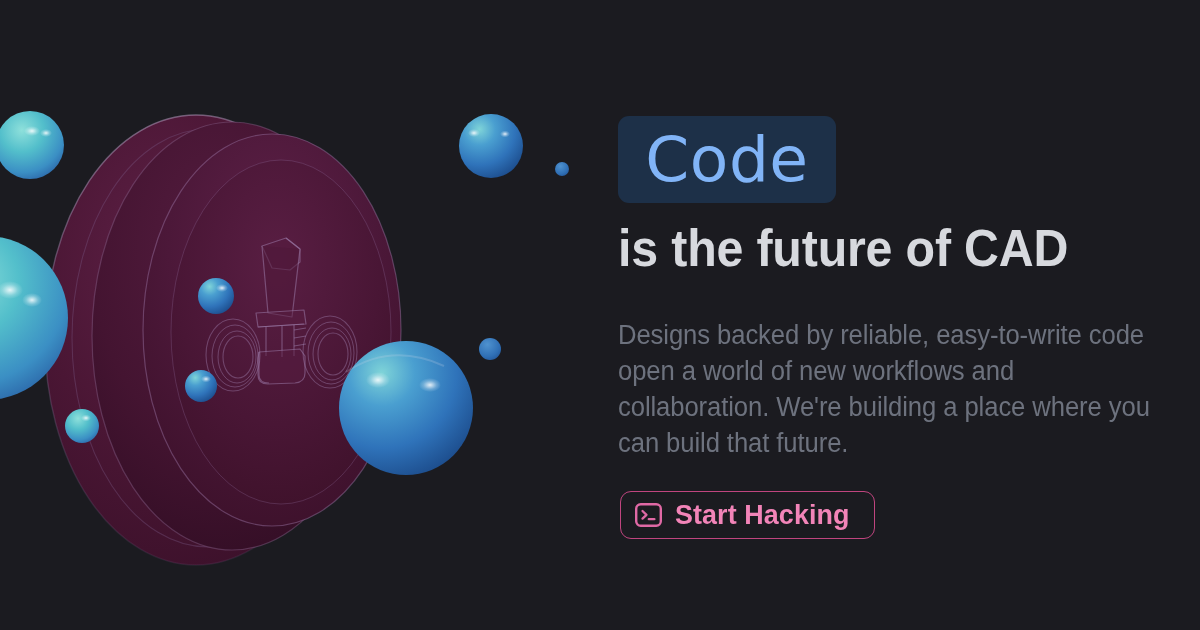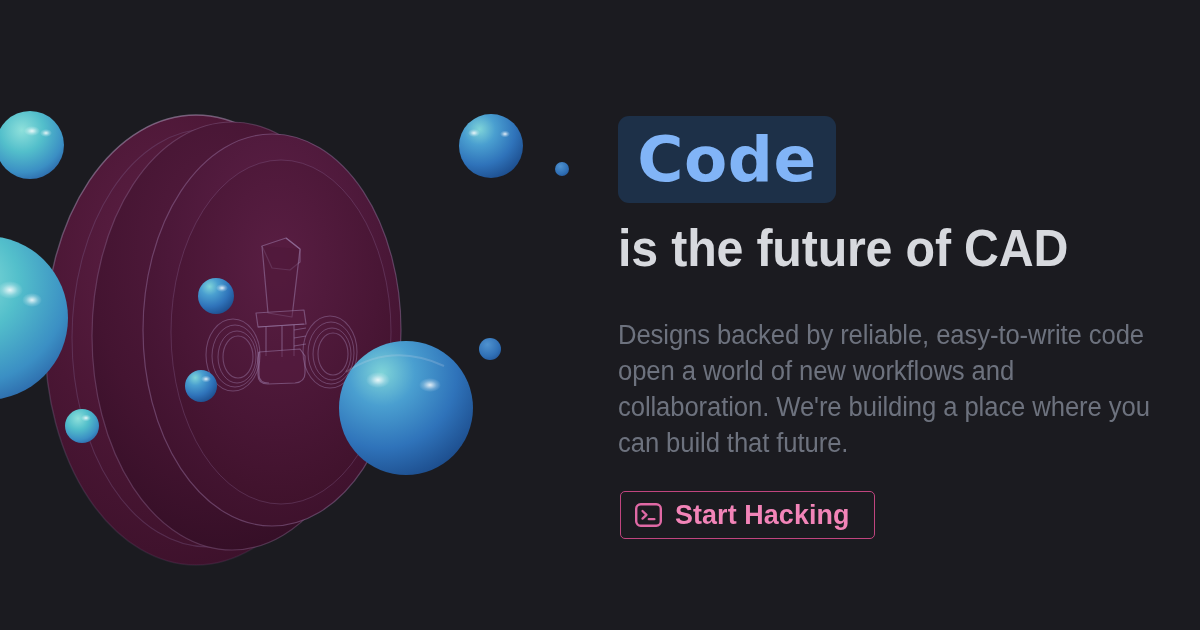--- a/index.html
+++ b/index.html
@@ -38,21 +38,21 @@
     position:absolute;
     left:0px; top:116px;
     width:218px; height:87px;
     background:#1d3048;
     border-radius:11px;
     display:flex; align-items:center; justify-content:center;
   }
   .badge-text {
     font-family:"DejaVu Sans", sans-serif;
     font-size:63px;
-    font-weight:700;
+    font-weight:400;
     color:#81b4f7;
     letter-spacing:0.5px;
     line-height:1;
   }
 
   .headline {
     position:absolute;
     left:0px; top:218px;
     width:560px;
     font-family:"Liberation Sans Narrow","Liberation Sans", sans-serif;
@@ -81,21 +81,21 @@
     transform-origin:left top;
   }
 
   .cta {
     position:absolute;
     left:2px; top:491px;
     height:48px;
     padding:0 17px 0 14px;
     background:transparent;
     border:1.6px solid #c0457f;
-    border-radius:5px;
+    border-radius:11px;
     display:inline-flex;
     align-items:center;
     gap:13px;
     cursor:pointer;
   }
   .cta-icon { width:27px; height:24px; display:block; flex:0 0 auto; }
   .cta-label {
     font-family:"Liberation Sans Narrow","Liberation Sans", sans-serif;
     font-stretch:condensed;
     font-size:28px;

